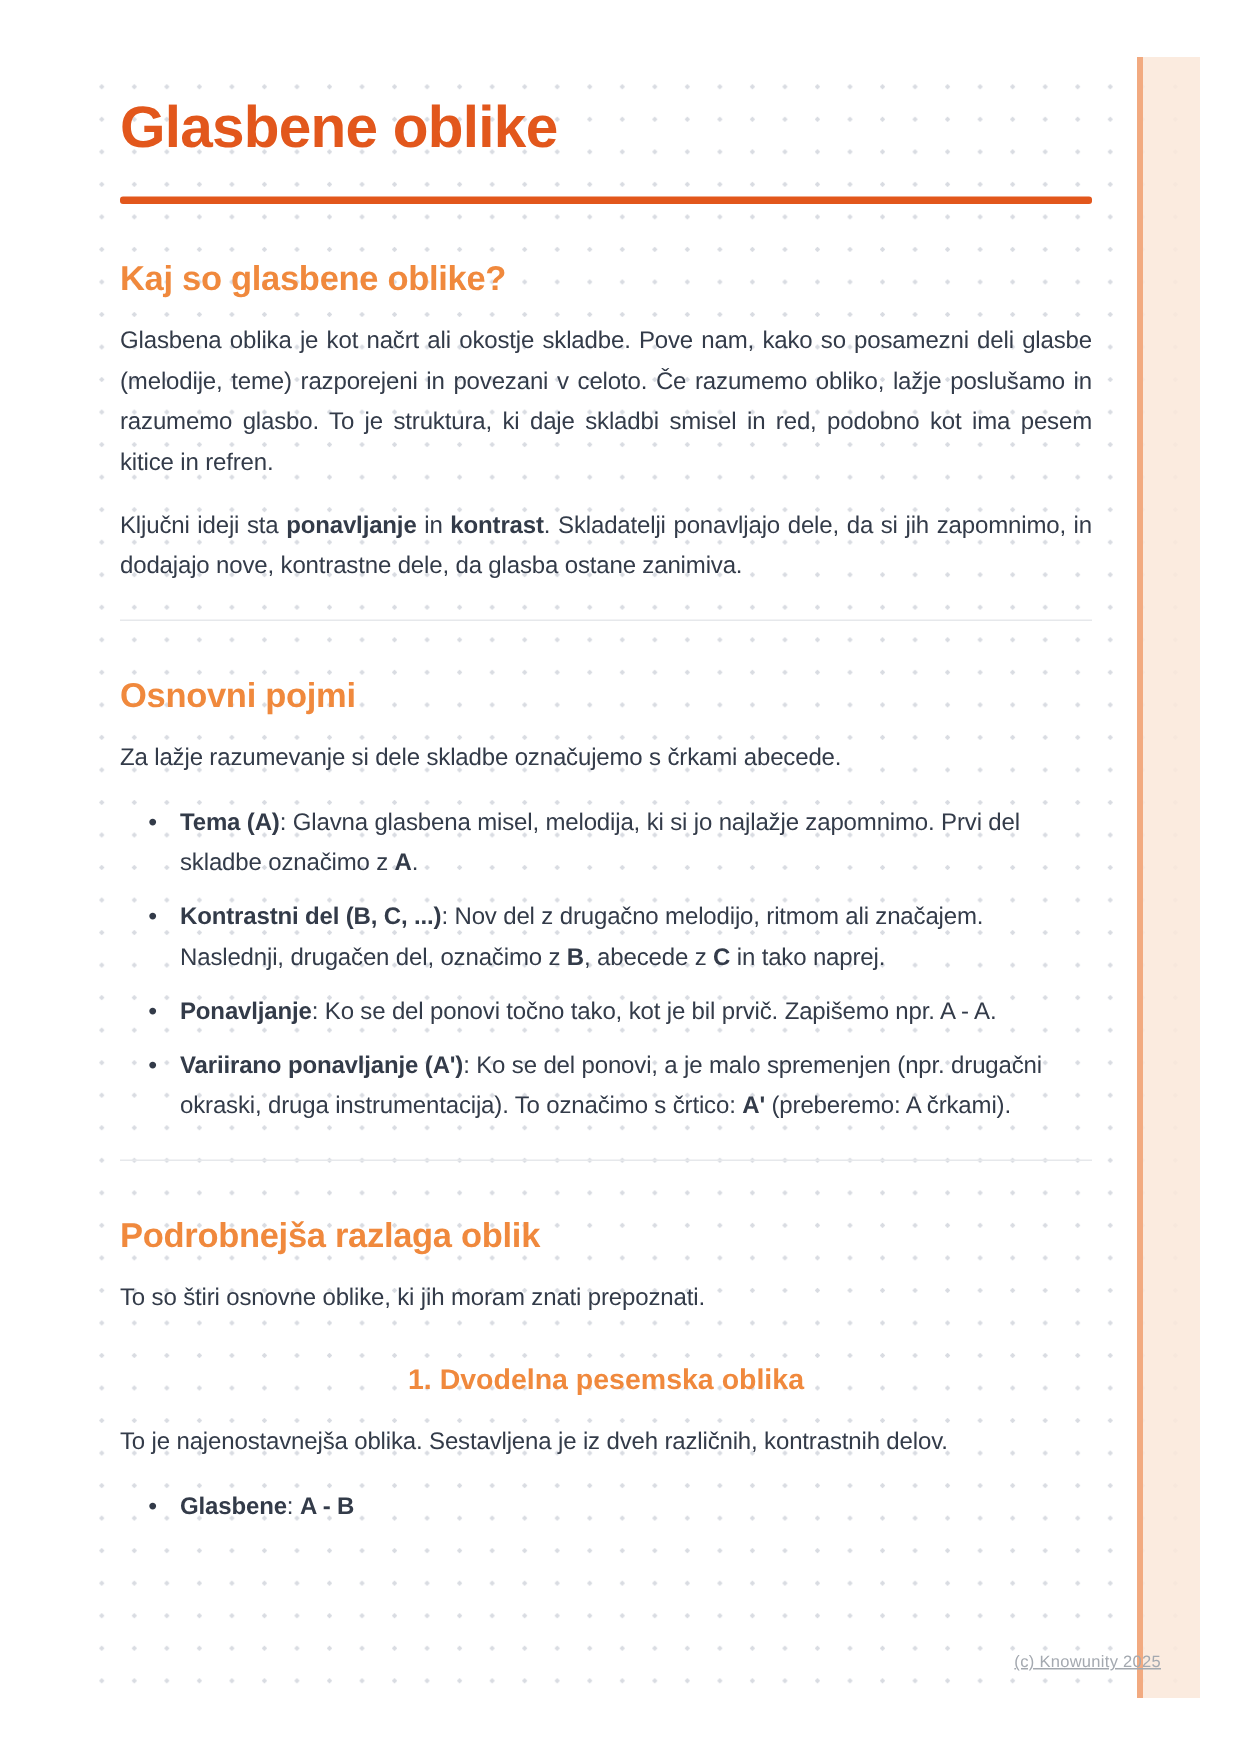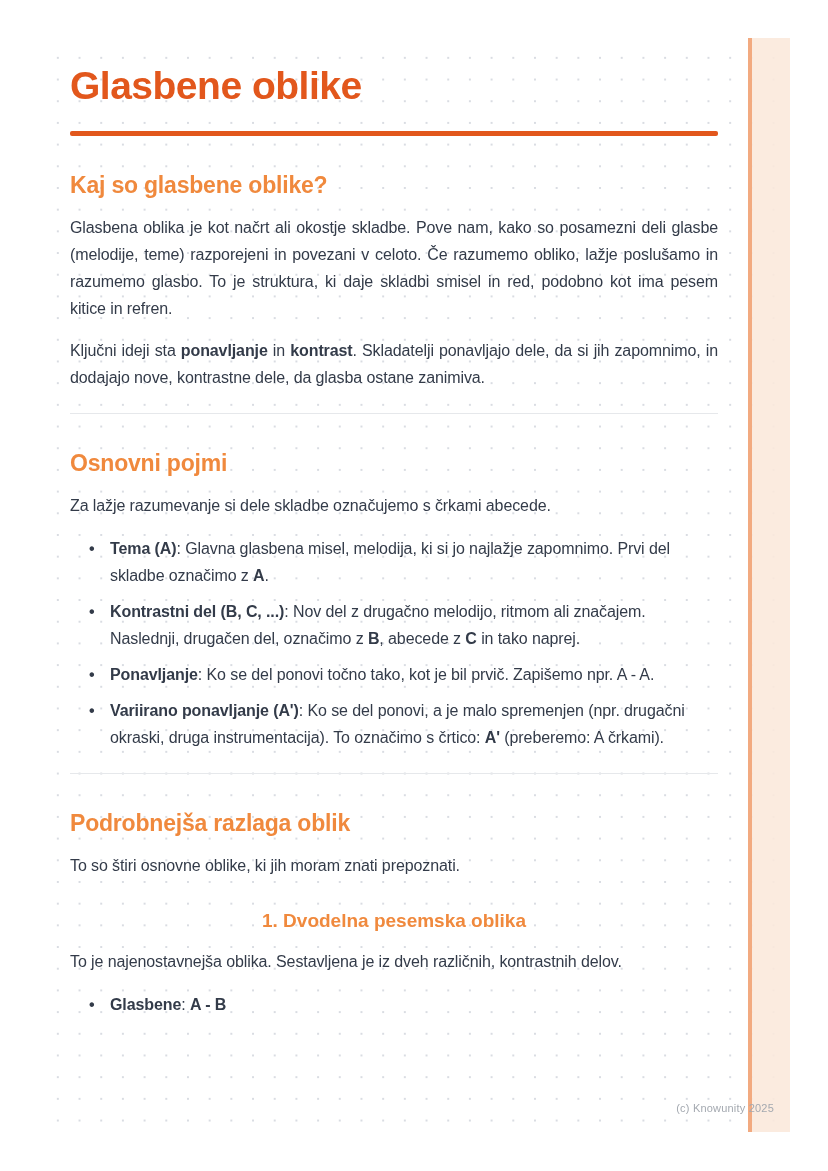--- a/index.html
+++ b/index.html
@@ -6,21 +6,21 @@
   body {
     width: 828px; height: 1171px;
     background: #ffffff;
     position: relative;
     overflow: hidden;
     font-family: "Liberation Sans", sans-serif;
     color: #333B49;
   }
   .dotted-area {
     position: absolute;
-    left: 38px; top: 38px;
+    left: 48px; top: 38px;
     width: 752px; height: 1094px;
     background-image: radial-gradient(circle, #D9DCE2 1.4px, rgba(0,0,0,0) 1.5px);
     background-size: 21.7px 21.7px;
     background-position: 9px 9px;
   }
   .accent-stripe {
     position: absolute;
     top: 0; bottom: 0; right: 0;
     width: 42px;
     box-sizing: border-box;
@@ -96,20 +96,21 @@
   }
   strong { font-weight: 700; }
   .watermark {
     position: absolute;
     top: 1102px;
     right: 54px;
     font-size: 11px;
     letter-spacing: 0.2px;
     color: #A4A9B0;
     z-index: 5;
+    text-decoration: underline;
   }
 </style>
 </head>
 <body>
 
 <div class="dotted-area">
   <div class="accent-stripe"></div>
 
   <div class="content">
 

